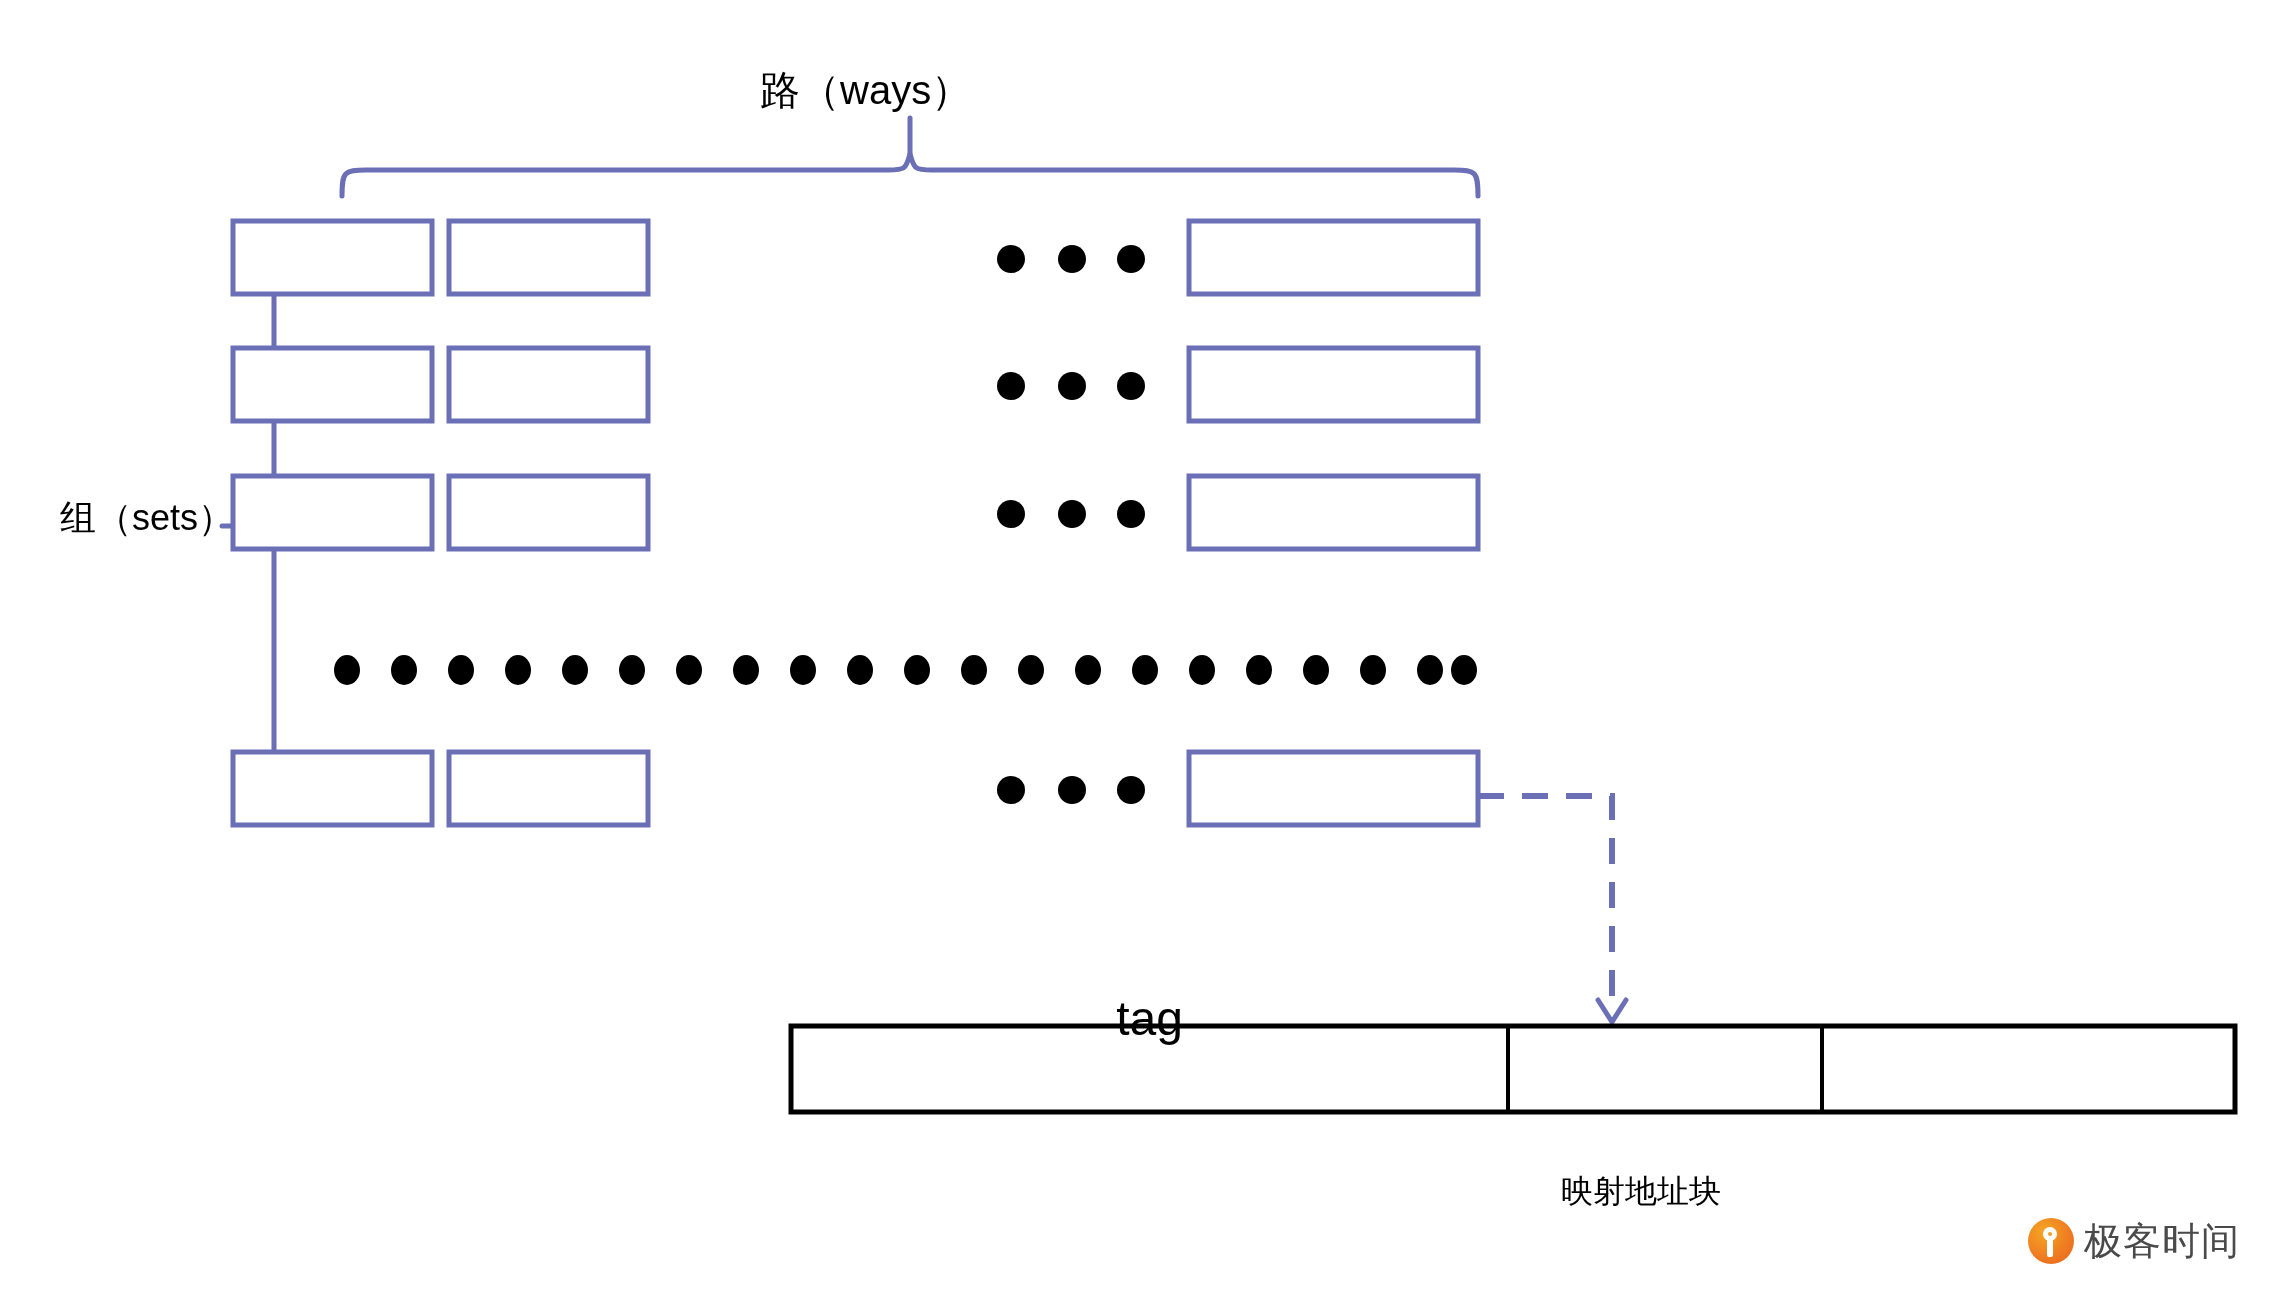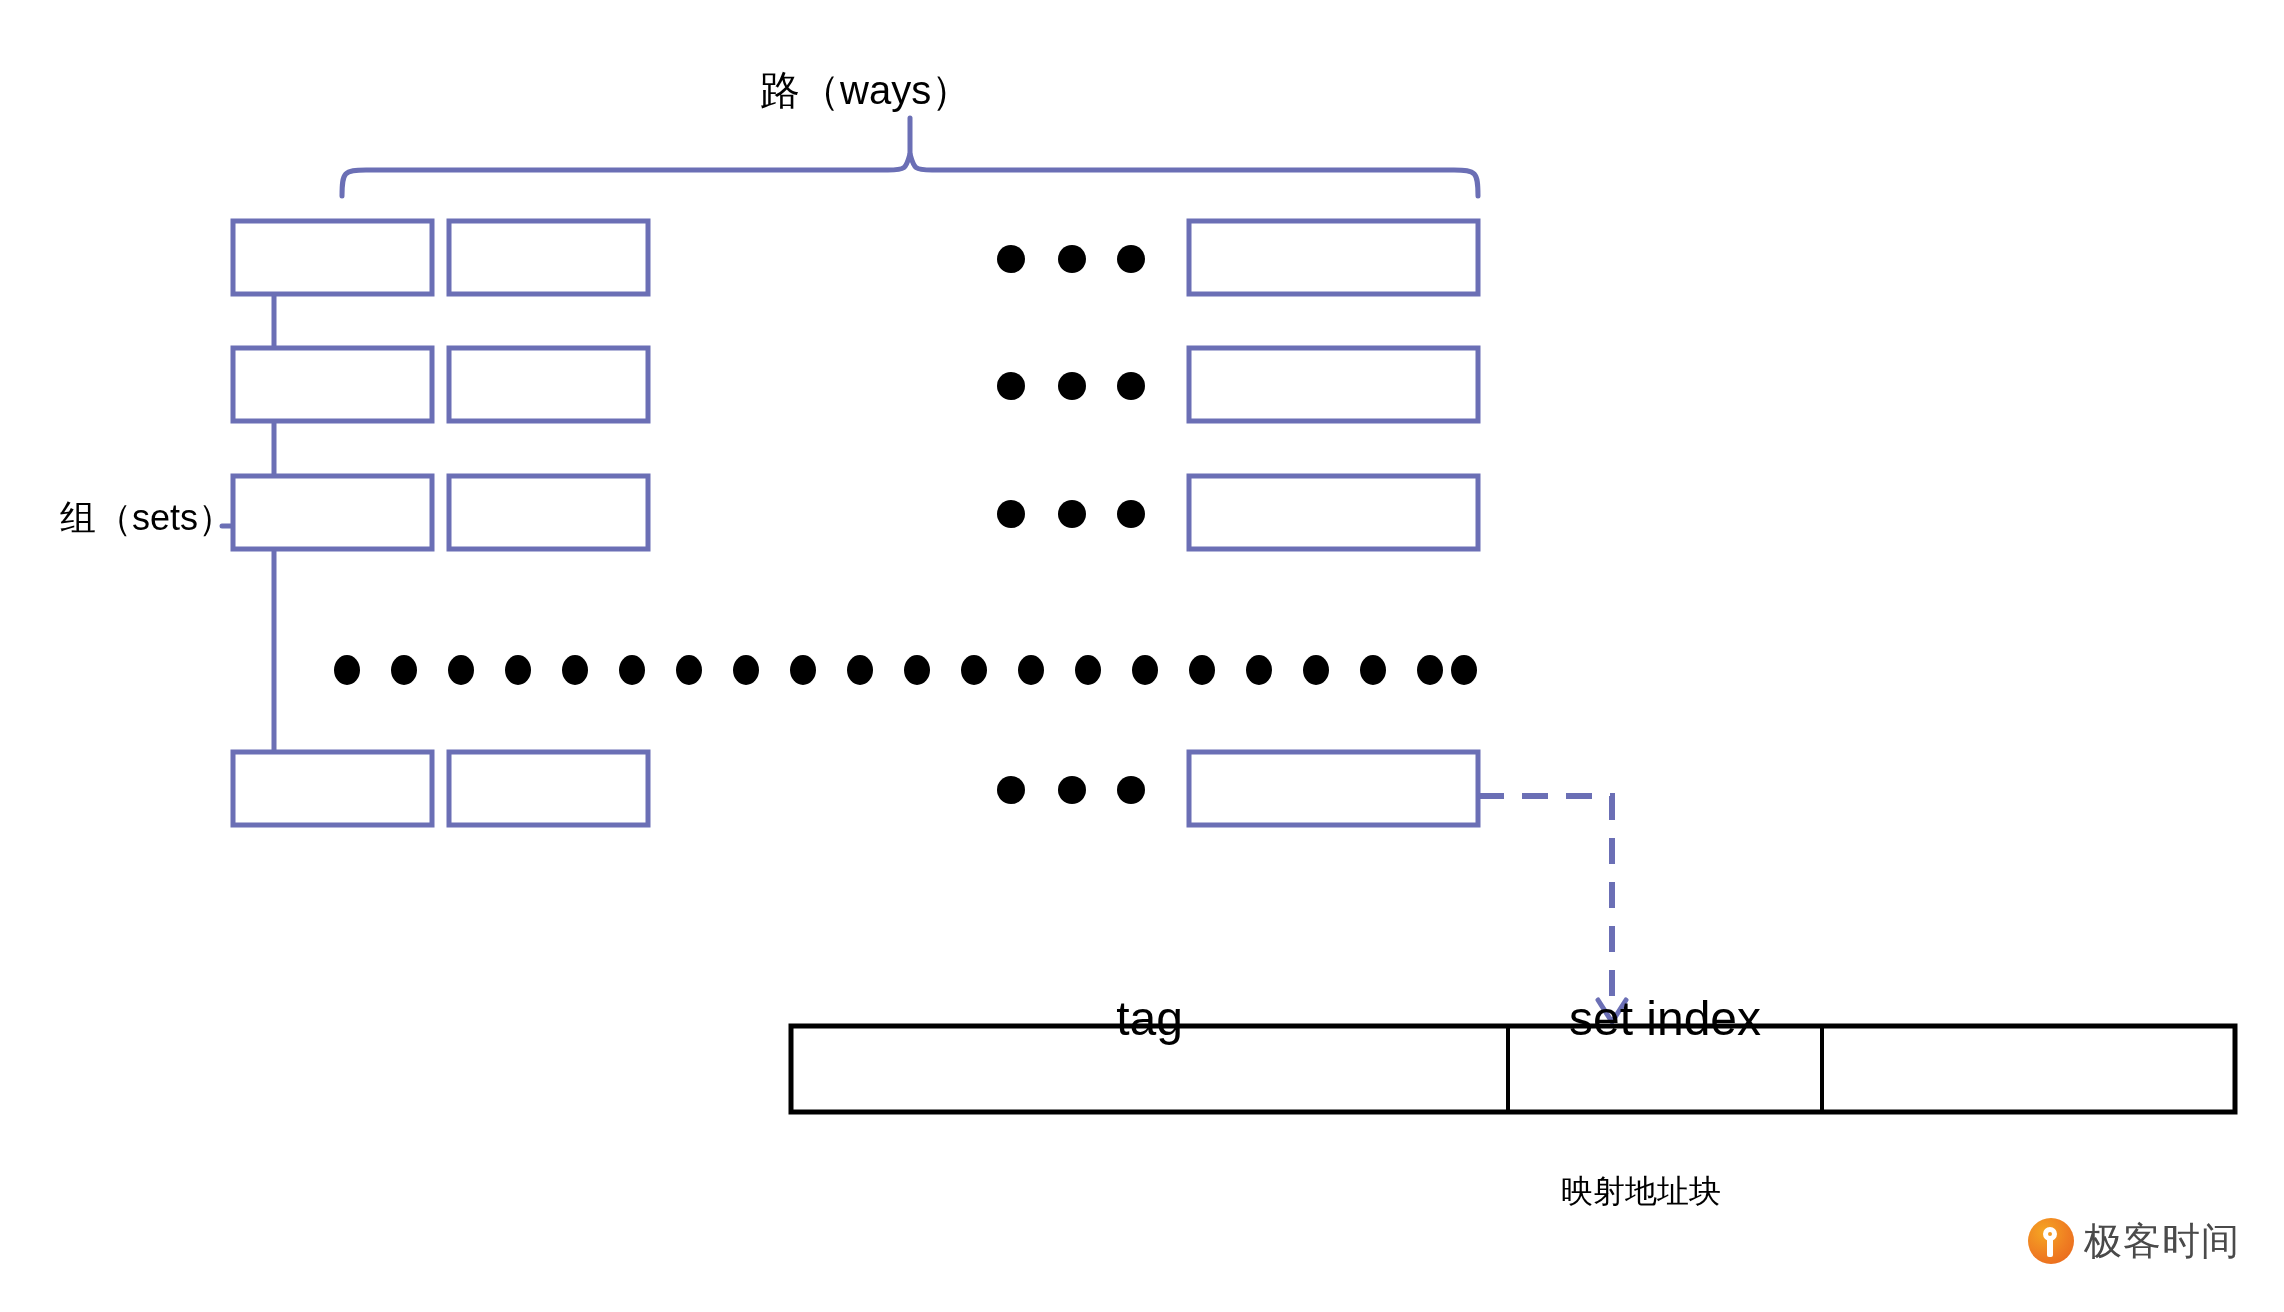--- a/index.html
+++ b/index.html
@@ -229,21 +229,20 @@
       <line x1="1822" y1="1026" x2="1822" y2="1112" stroke="#000000" stroke-width="4"></line>
     </g>
   </svg>
 
   <div class="lbl lbl-ways">路（ways）</div>
 
   <div class="lbl lbl-sets">组（sets）</div>
 
   <div class="addr-cell addr-tag">tag</div>
 
-  <div class="addr-cell addr-setindex">set index</div>
 
 
   <div class="lbl lbl-caption">映射地址块</div>
 
   <div id="logo">
     <span class="mark"></span>
     <span class="wordmark">极客时间</span>
   </div>
 
 </div>

